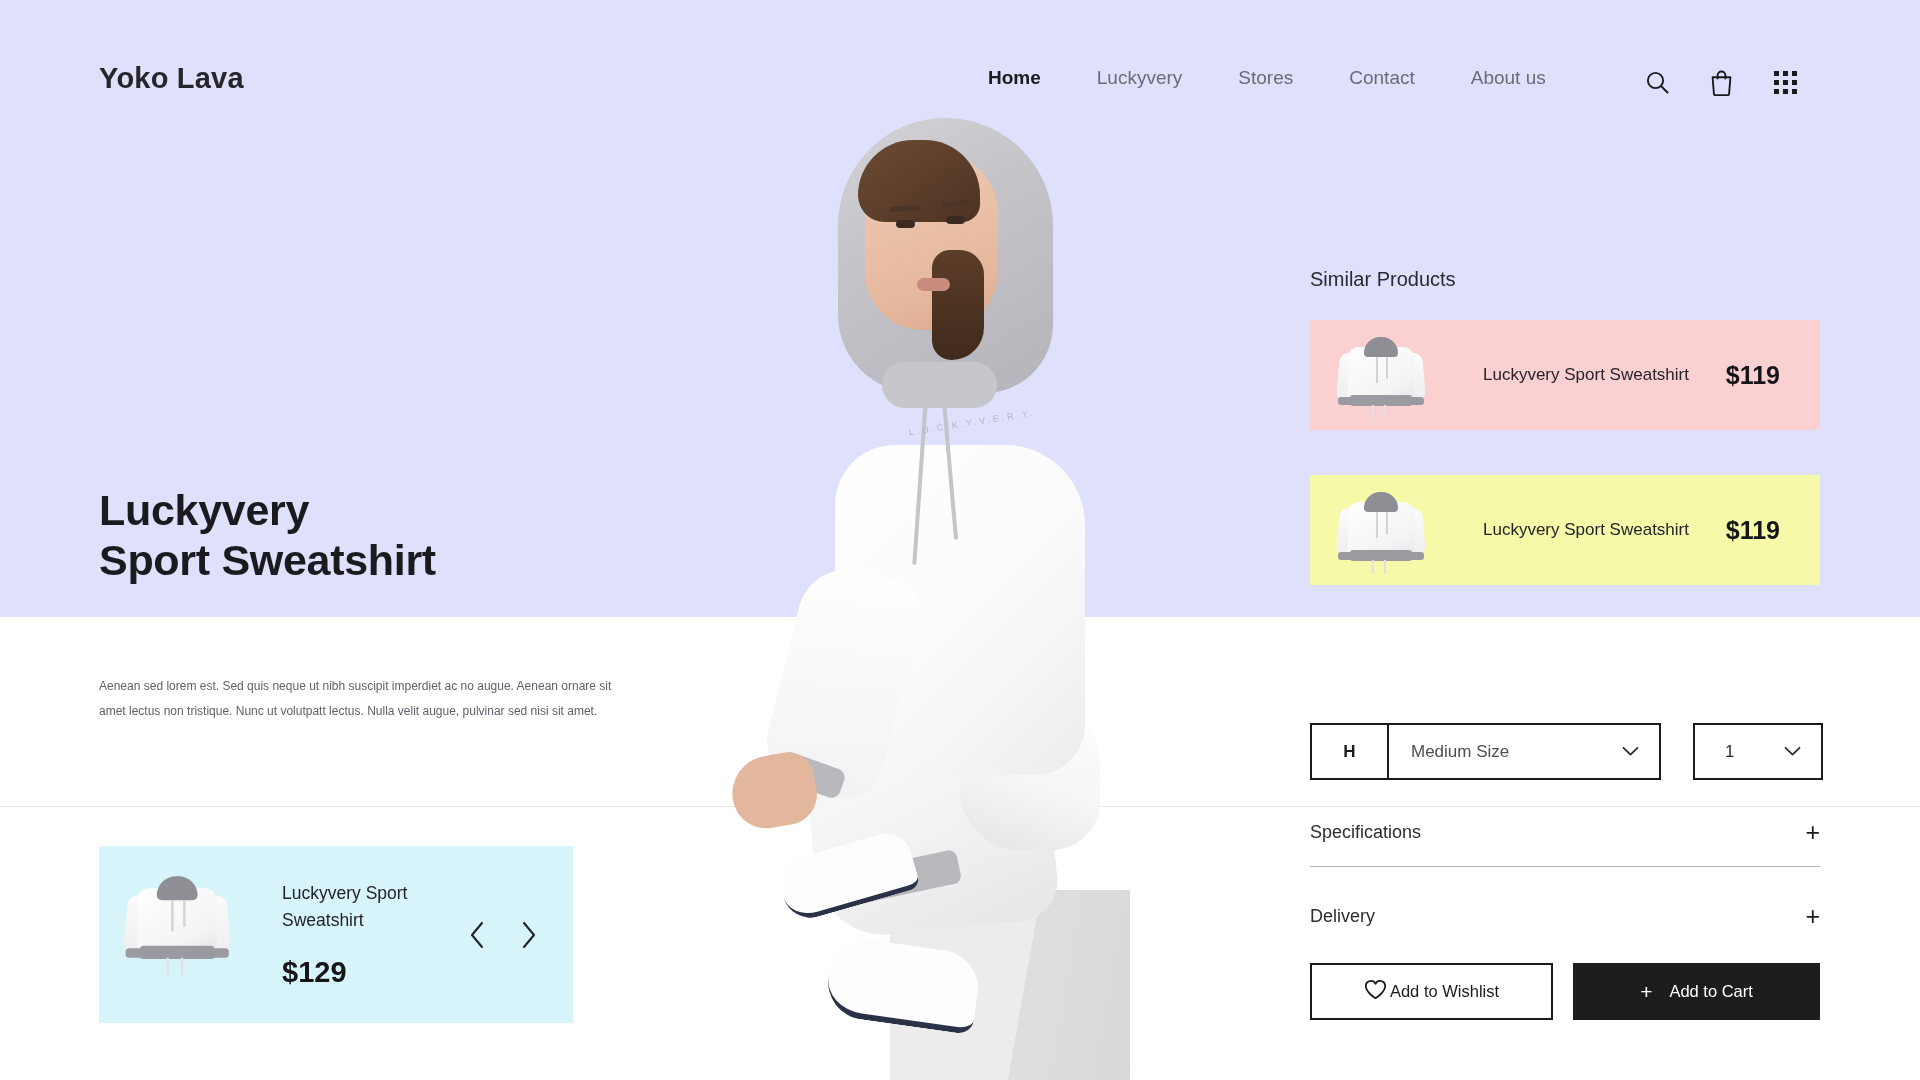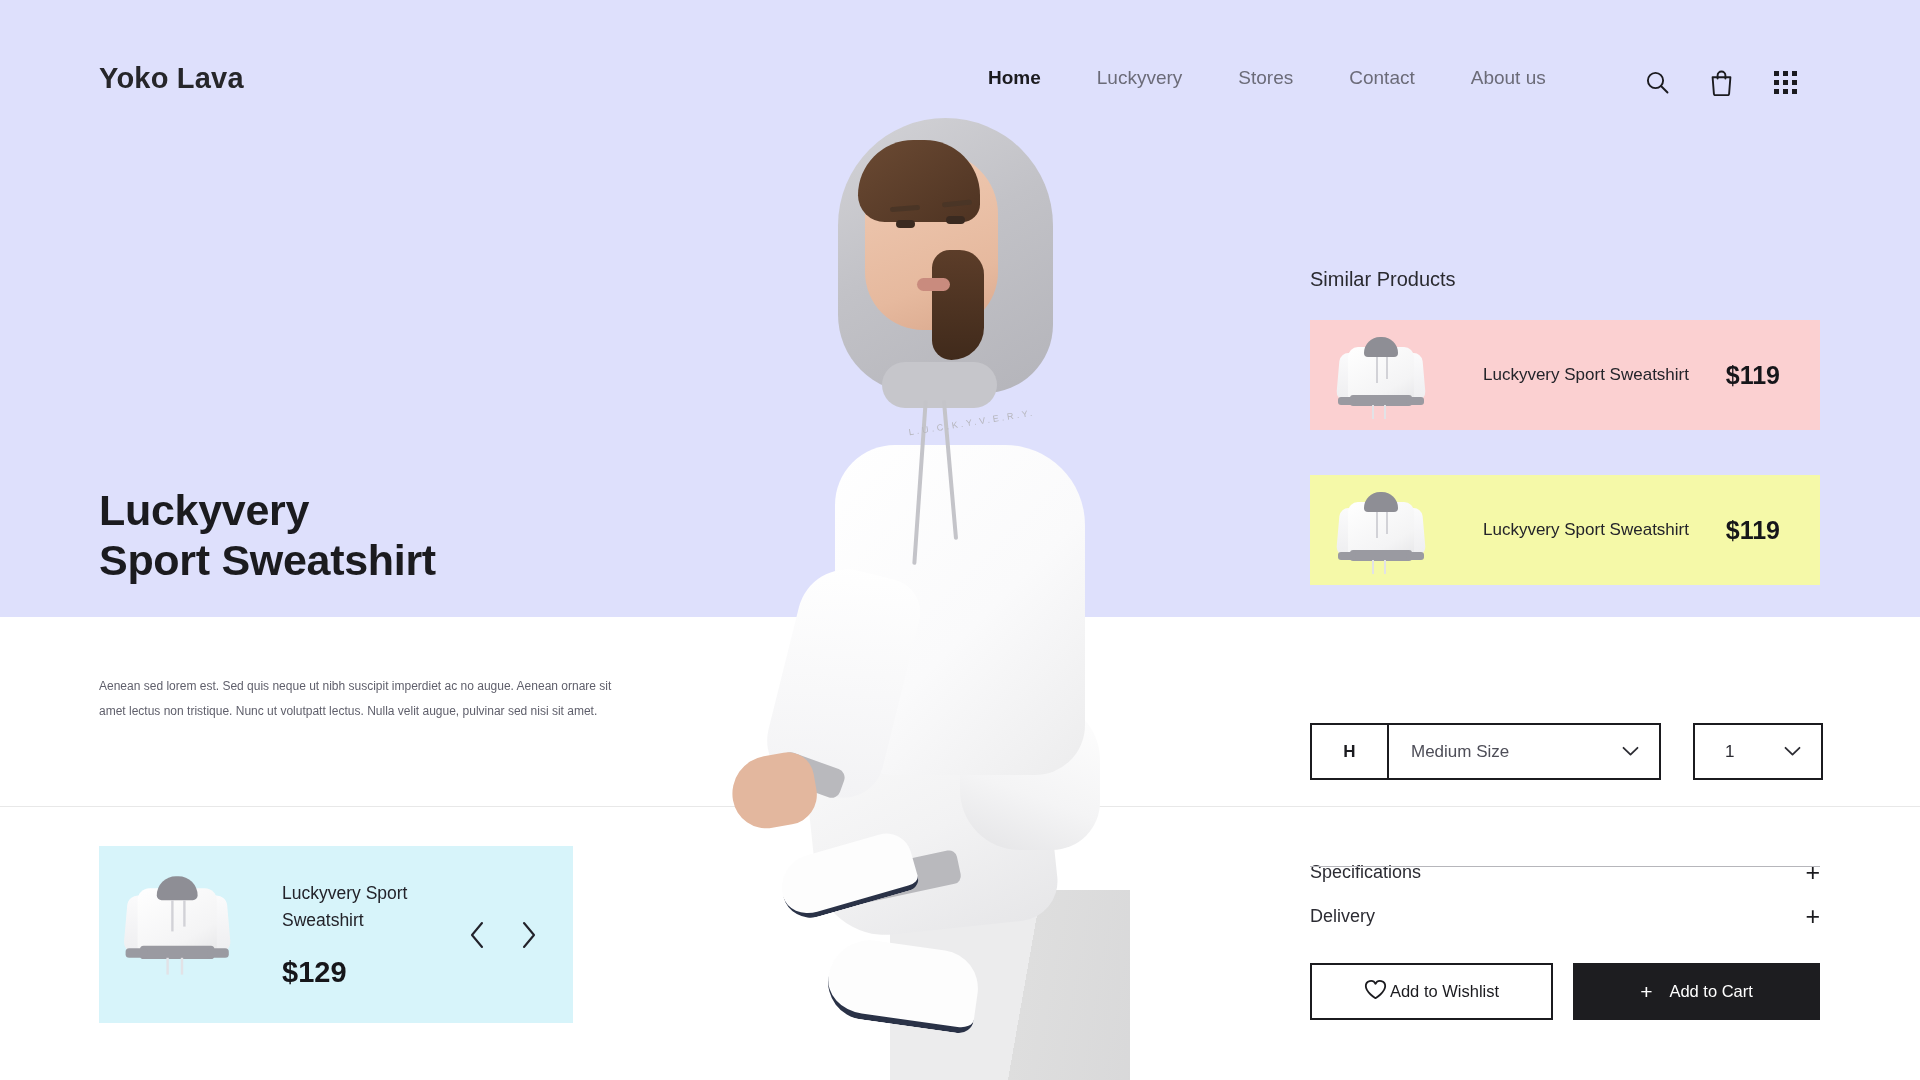--- a/index.html
+++ b/index.html
@@ -241,21 +241,21 @@
     display:flex; align-items:center; justify-content:space-between;
     padding:0 20px 0 30px; font-size:17px; color:#2c2c33; cursor:pointer;
   }
 
   
   .acc {
     position:absolute; left:1310px; width:510px;
     display:flex; align-items:center; justify-content:space-between;
     font-size:18px; color:#2c2c33; cursor:pointer;
   }
-  .acc.spec { top:860px; }
+  .acc.spec { top:820px; }
   .acc.deliv { top:904px; }
   .acc .plus { font-size:25px; color:#1b1b1f; line-height:1; font-weight:400; }
   .acc-line {
     position:absolute; left:1310px; top:866px; width:510px; height:1px;
     background:#b6b6bb;
   }
 
   
   .btn-row { position:absolute; left:1310px; top:963px; display:flex; }
   .btn-wish {

